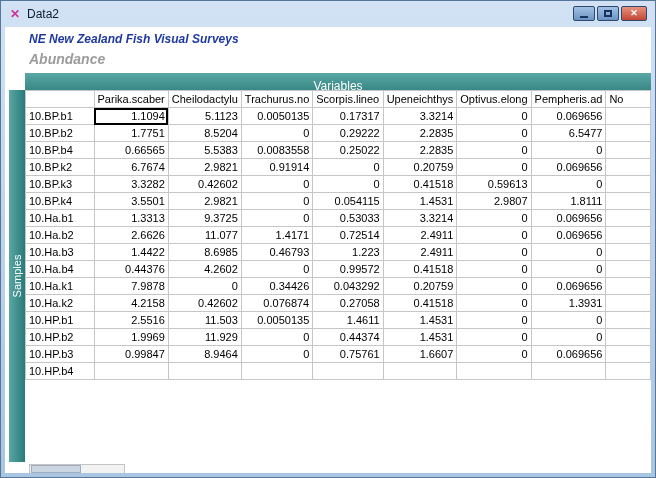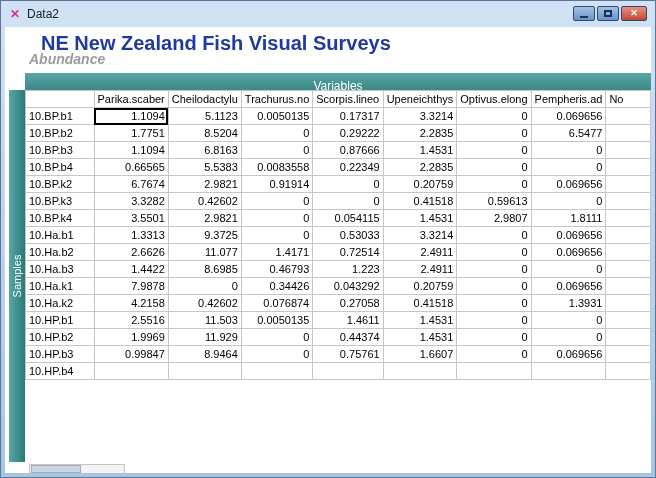--- a/index.html
+++ b/index.html
@@ -20,21 +20,21 @@
   .btn{width:22px;height:15px;border:1px solid #2d4a6e;border-radius:2px;
     display:flex;align-items:center;justify-content:center;cursor:default;}
   .btn.min,.btn.max{background:linear-gradient(#a3c1e4,#6b94c3);}
   .btn.close{width:26px;background:linear-gradient(#e89180,#c14734);}
   .btn.min .glyph{width:8px;height:2px;background:#16345e;margin-top:7px;}
   .btn.max .glyph{width:8px;height:7px;border:2px solid #16345e;}
   .btn.close .glyph{color:#fff;font-size:9px;font-weight:bold;line-height:9px;}
 
   
   .content{position:absolute;left:4px;right:4px;top:26px;bottom:4px;background:#fff;overflow:hidden;}
-  .sheet-title{position:absolute;left:36px;top:5px;font-size:20px;
+  .sheet-title{position:absolute;left:24px;top:5px;font-size:12px;font-style:italic;
     font-weight:bold;color:#1f3a9e;white-space:nowrap;}
   .sheet-subtitle{position:absolute;left:24px;top:24px;font-size:14px;font-style:italic;
     font-weight:bold;color:#9b9b9b;}
 
   .variables-bar{position:absolute;left:20px;right:0;top:46px;height:25px;
     background:linear-gradient(#5aa7a4,#287a7a);
     color:#fff;font-size:12px;display:flex;align-items:center;justify-content:center;text-decoration:underline;}
   .samples-bar{position:absolute;left:4px;top:63px;width:16px;height:372px;
     background:linear-gradient(90deg,#5aa7a4,#287a7a);color:#fff;}
   .samples-bar .vert{position:absolute;top:50%;left:50%;
@@ -133,36 +133,25 @@
               <td>1.7751</td>
               <td>8.5204</td>
               <td>0</td>
               <td>0.29222</td>
               <td>2.2835</td>
               <td>0</td>
               <td>6.5477</td>
               <td></td>
             </tr>
             <tr>
-              <th>10.BP.b3</th>
-              <td>1.1094</td>
-              <td>6.8163</td>
-              <td>0</td>
-              <td>0.87666</td>
-              <td>1.4531</td>
-              <td>0</td>
-              <td>0</td>
-              <td></td>
-            </tr>
-            <tr>
               <th>10.BP.b4</th>
               <td>0.66565</td>
               <td>5.5383</td>
               <td>0.0083558</td>
-              <td>0.22349</td>
+              <td>0.25022</td>
               <td>2.2835</td>
               <td>0</td>
               <td>0</td>
               <td></td>
             </tr>
             <tr>
               <th>10.BP.k2</th>
               <td>6.7674</td>
               <td>2.9821</td>
               <td>0.91914</td>
@@ -221,20 +210,31 @@
               <td>1.4422</td>
               <td>8.6985</td>
               <td>0.46793</td>
               <td>1.223</td>
               <td>2.4911</td>
               <td>0</td>
               <td>0</td>
               <td></td>
             </tr>
             <tr>
+              <th>10.Ha.b4</th>
+              <td>0.44376</td>
+              <td>4.2602</td>
+              <td>0</td>
+              <td>0.99572</td>
+              <td>0.41518</td>
+              <td>0</td>
+              <td>0</td>
+              <td></td>
+            </tr>
+            <tr>
               <th>10.Ha.k1</th>
               <td>7.9878</td>
               <td>0</td>
               <td>0.34426</td>
               <td>0.043292</td>
               <td>0.20759</td>
               <td>0</td>
               <td>0.069656</td>
               <td></td>
             </tr>

